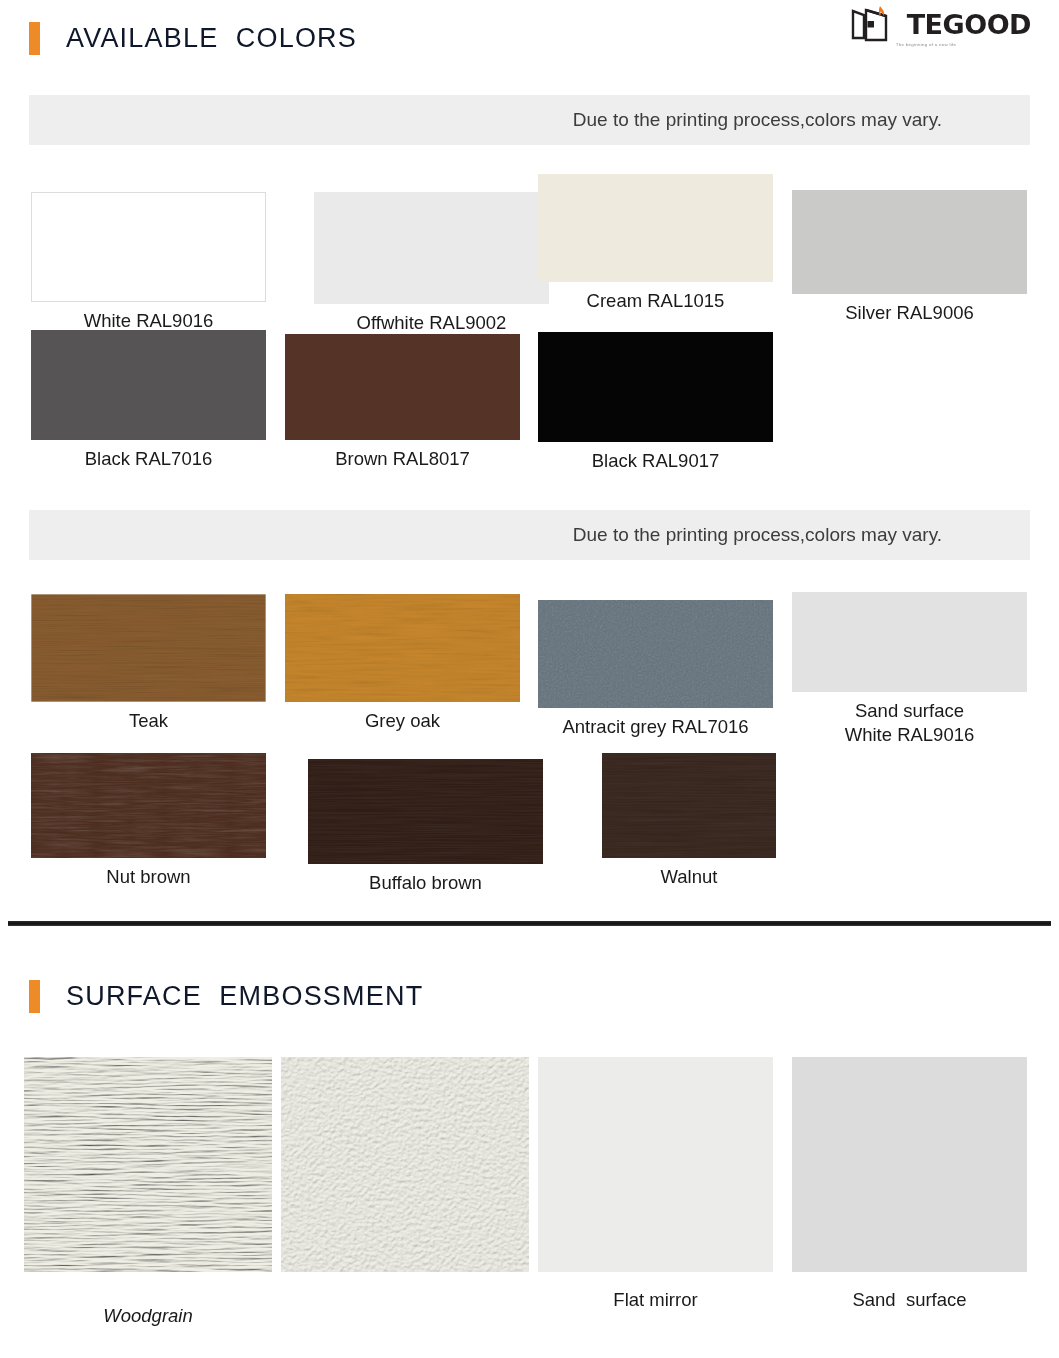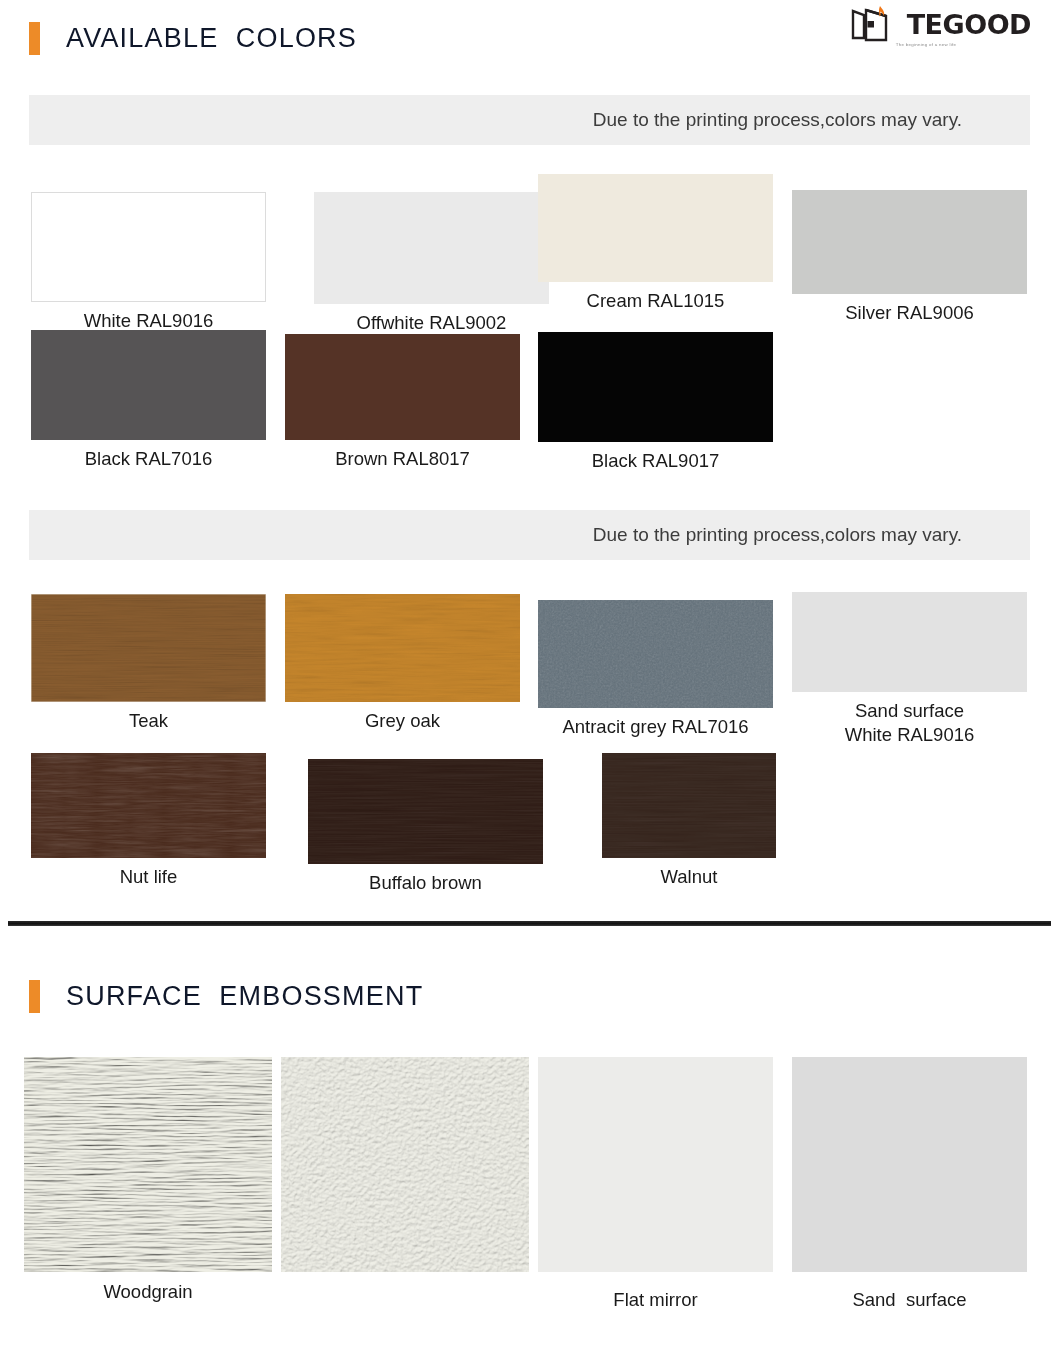--- a/index.html
+++ b/index.html
@@ -26,21 +26,21 @@
     font-size:27px;font-weight:700;color:#231f20;letter-spacing:-0.5px;line-height:1;
   }
   .logo-sub{
     position:absolute;left:46px;top:38px;font-size:4.4px;color:#8a8a8a;
     letter-spacing:.3px;white-space:nowrap;
   }
 
   
   .disclaimer{
     background:#eeeeee;height:50px;display:flex;align-items:center;
-    justify-content:flex-end;padding-right:68px;box-sizing:border-box;
+    justify-content:flex-end;padding-right:88px;box-sizing:border-box;
   }
   .disclaimer span{font-size:19px;color:#3c3c3c;white-space:pre;}
 
   
   .grid{position:relative;}
   .cell{position:absolute;}
   .sw{display:block;border:1px solid #dcdcdc;box-sizing:border-box;}
   .sw-plain{display:block;box-sizing:border-box;}
   .cap{
     text-align:center;font-size:18.5px;color:#1a1a1a;
@@ -190,21 +190,21 @@
             <feTurbulence type="turbulence" baseFrequency="0.015 0.30" numOctaves="3" seed="11"></feTurbulence>
             <feColorMatrix type="saturate" values="0"></feColorMatrix>
             <feComponentTransfer>
                 <feFuncA type="linear" slope="0.6"></feFuncA>
               </feComponentTransfer>
           </filter>
         </defs>
         <rect width="235" height="105" fill="#4a2b1d"></rect>
         <rect width="235" height="105" filter="url(#fNut)" style="mix-blend-mode:screen" opacity="0.45"></rect>
       </svg>
-      <div class="cap">Nut life</div>
+      <div class="cap">Nut brown</div>
     </div>
 
     <div class="cell" style="left:285px;top:759px;margin-left:23px;">
       <svg width="235" height="105">
         <defs>
           <filter id="fBuf" x="0" y="0" width="100%" height="100%">
             <feTurbulence type="fractalNoise" baseFrequency="0.01 0.8" numOctaves="3" seed="5"></feTurbulence>
             <feColorMatrix type="saturate" values="0"></feColorMatrix>
             <feComponentTransfer>
                 <feFuncA type="linear" slope="0.35"></feFuncA>
@@ -250,21 +250,21 @@
           <filter id="fEmbWood" x="0" y="0" width="100%" height="100%">
             <feTurbulence type="fractalNoise" baseFrequency="0.02 0.55" numOctaves="4" seed="31" result="n"></feTurbulence>
             <feDiffuseLighting in="n" lighting-color="#f2f2e8" surfaceScale="2.2">
               <feDistantLight azimuth="250" elevation="58"></feDistantLight>
             </feDiffuseLighting>
           </filter>
         </defs>
         <rect width="248" height="215" fill="#eeeee4"></rect>
         <rect width="248" height="215" filter="url(#fEmbWood)" opacity="0.95"></rect>
       </svg>
-      <div class="cap" style="margin-top:8px;">Woodgrain</div>
+      <div class="cap" style="margin-top:32px;font-style:italic;">Woodgrain</div>
     </div>
 
     <div class="cell" style="left:281px;top:1057px;">
       <svg width="248" height="215">
         <defs>
           <filter id="fEmbOrange" x="0" y="0" width="100%" height="100%">
             <feTurbulence type="fractalNoise" baseFrequency="0.28" numOctaves="3" seed="13" result="n"></feTurbulence>
             <feDiffuseLighting in="n" lighting-color="#f1f1e9" surfaceScale="1.1">
               <feDistantLight azimuth="250" elevation="62"></feDistantLight>
             </feDiffuseLighting>

